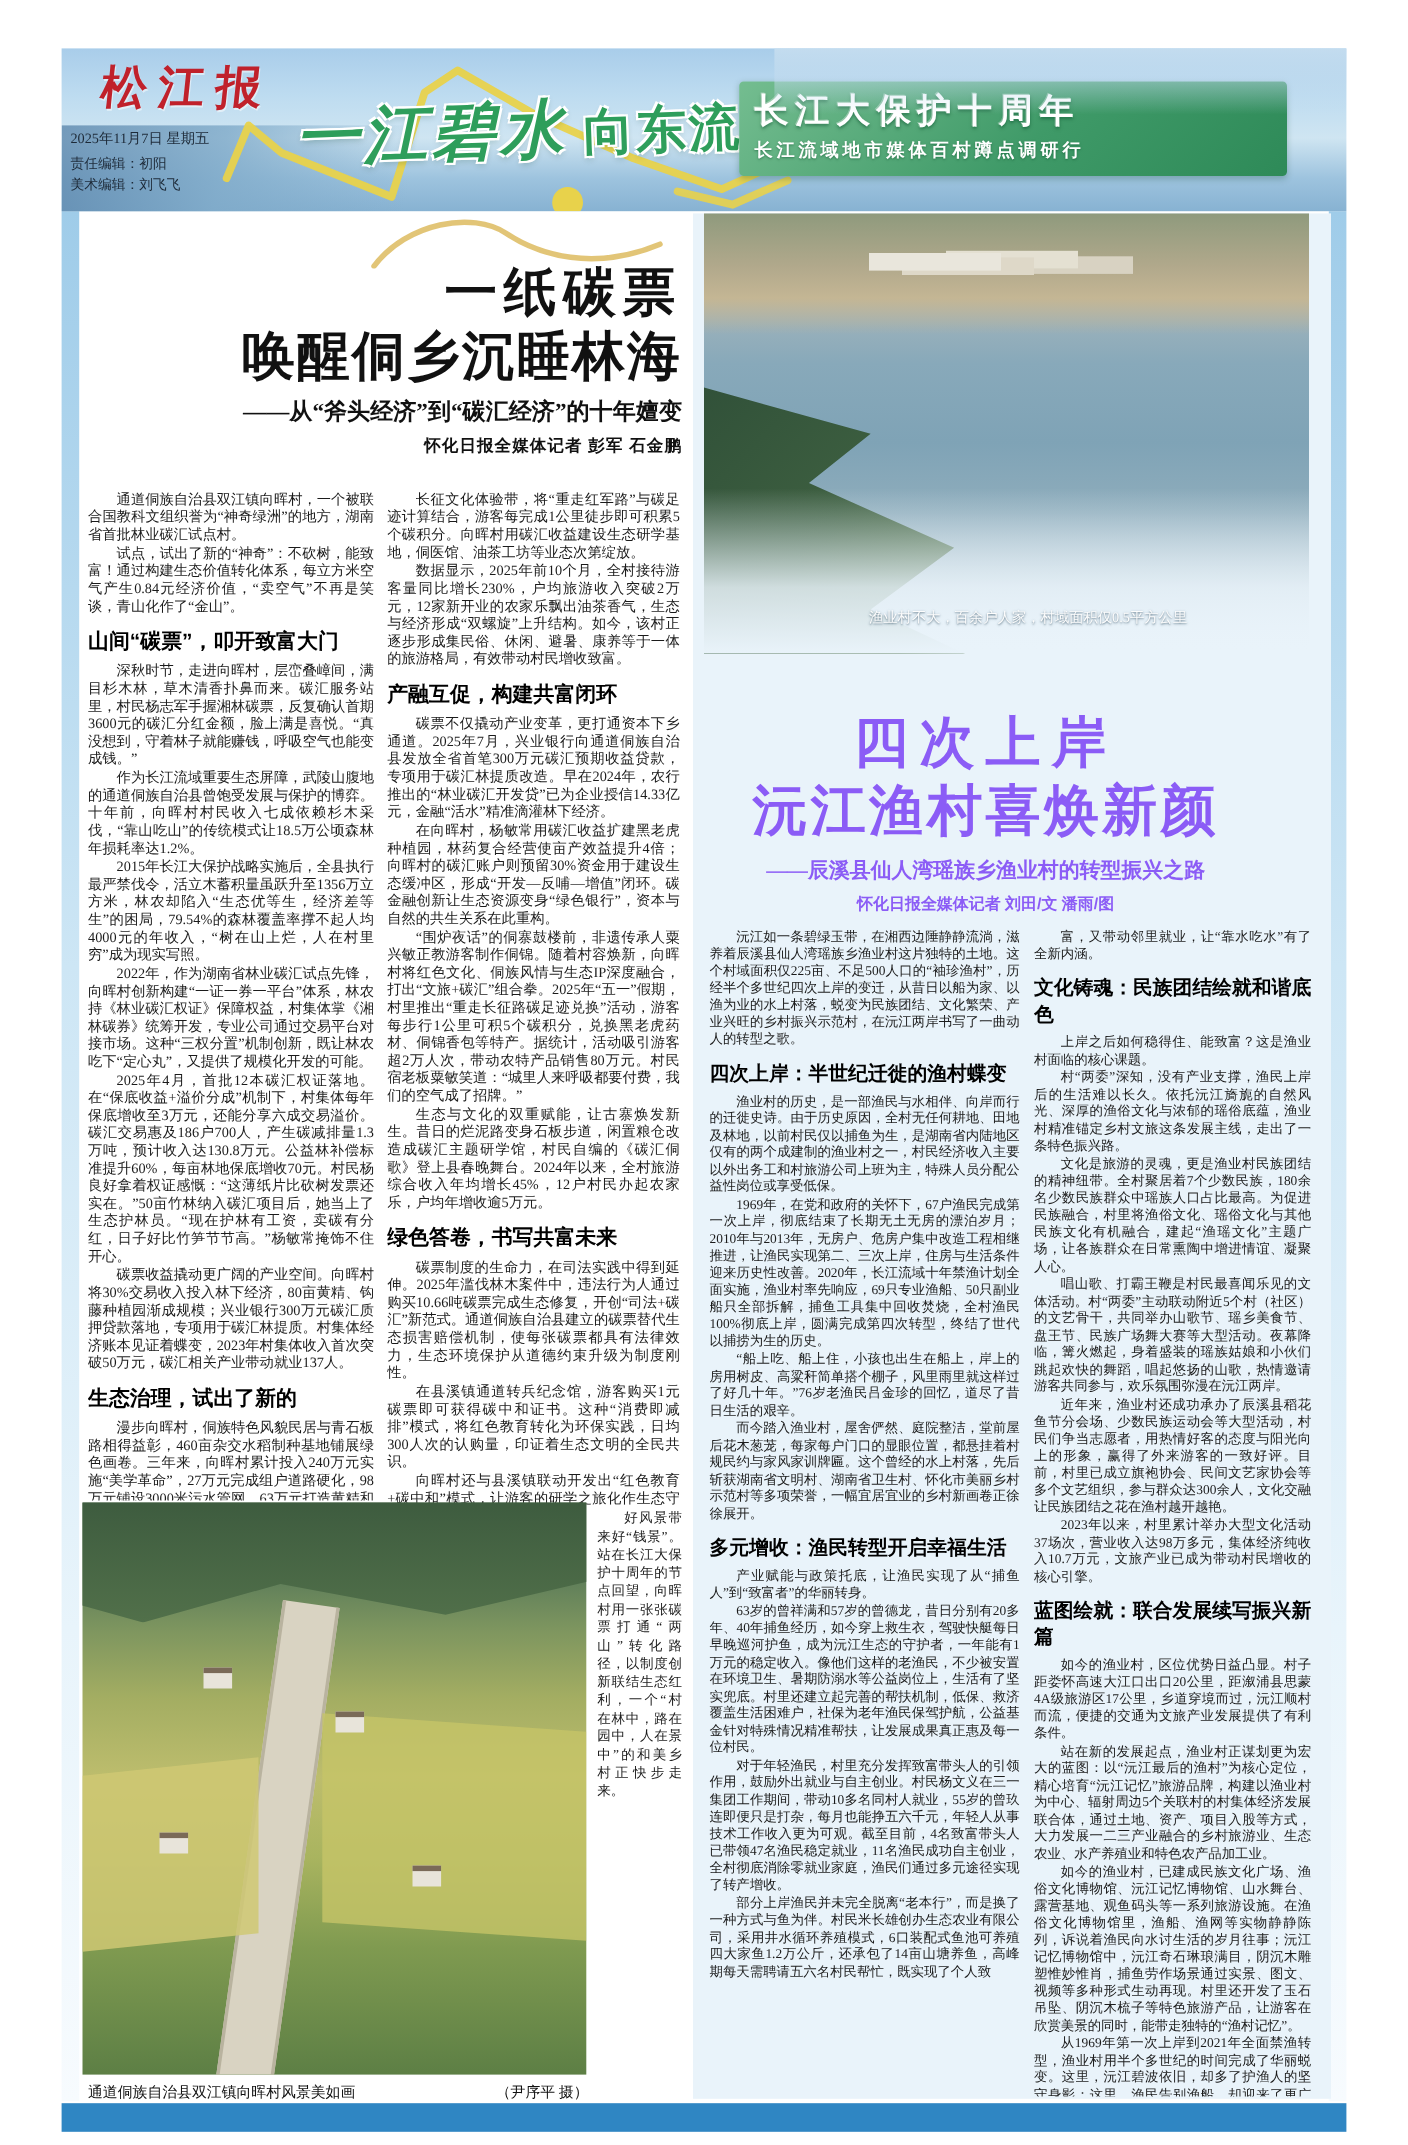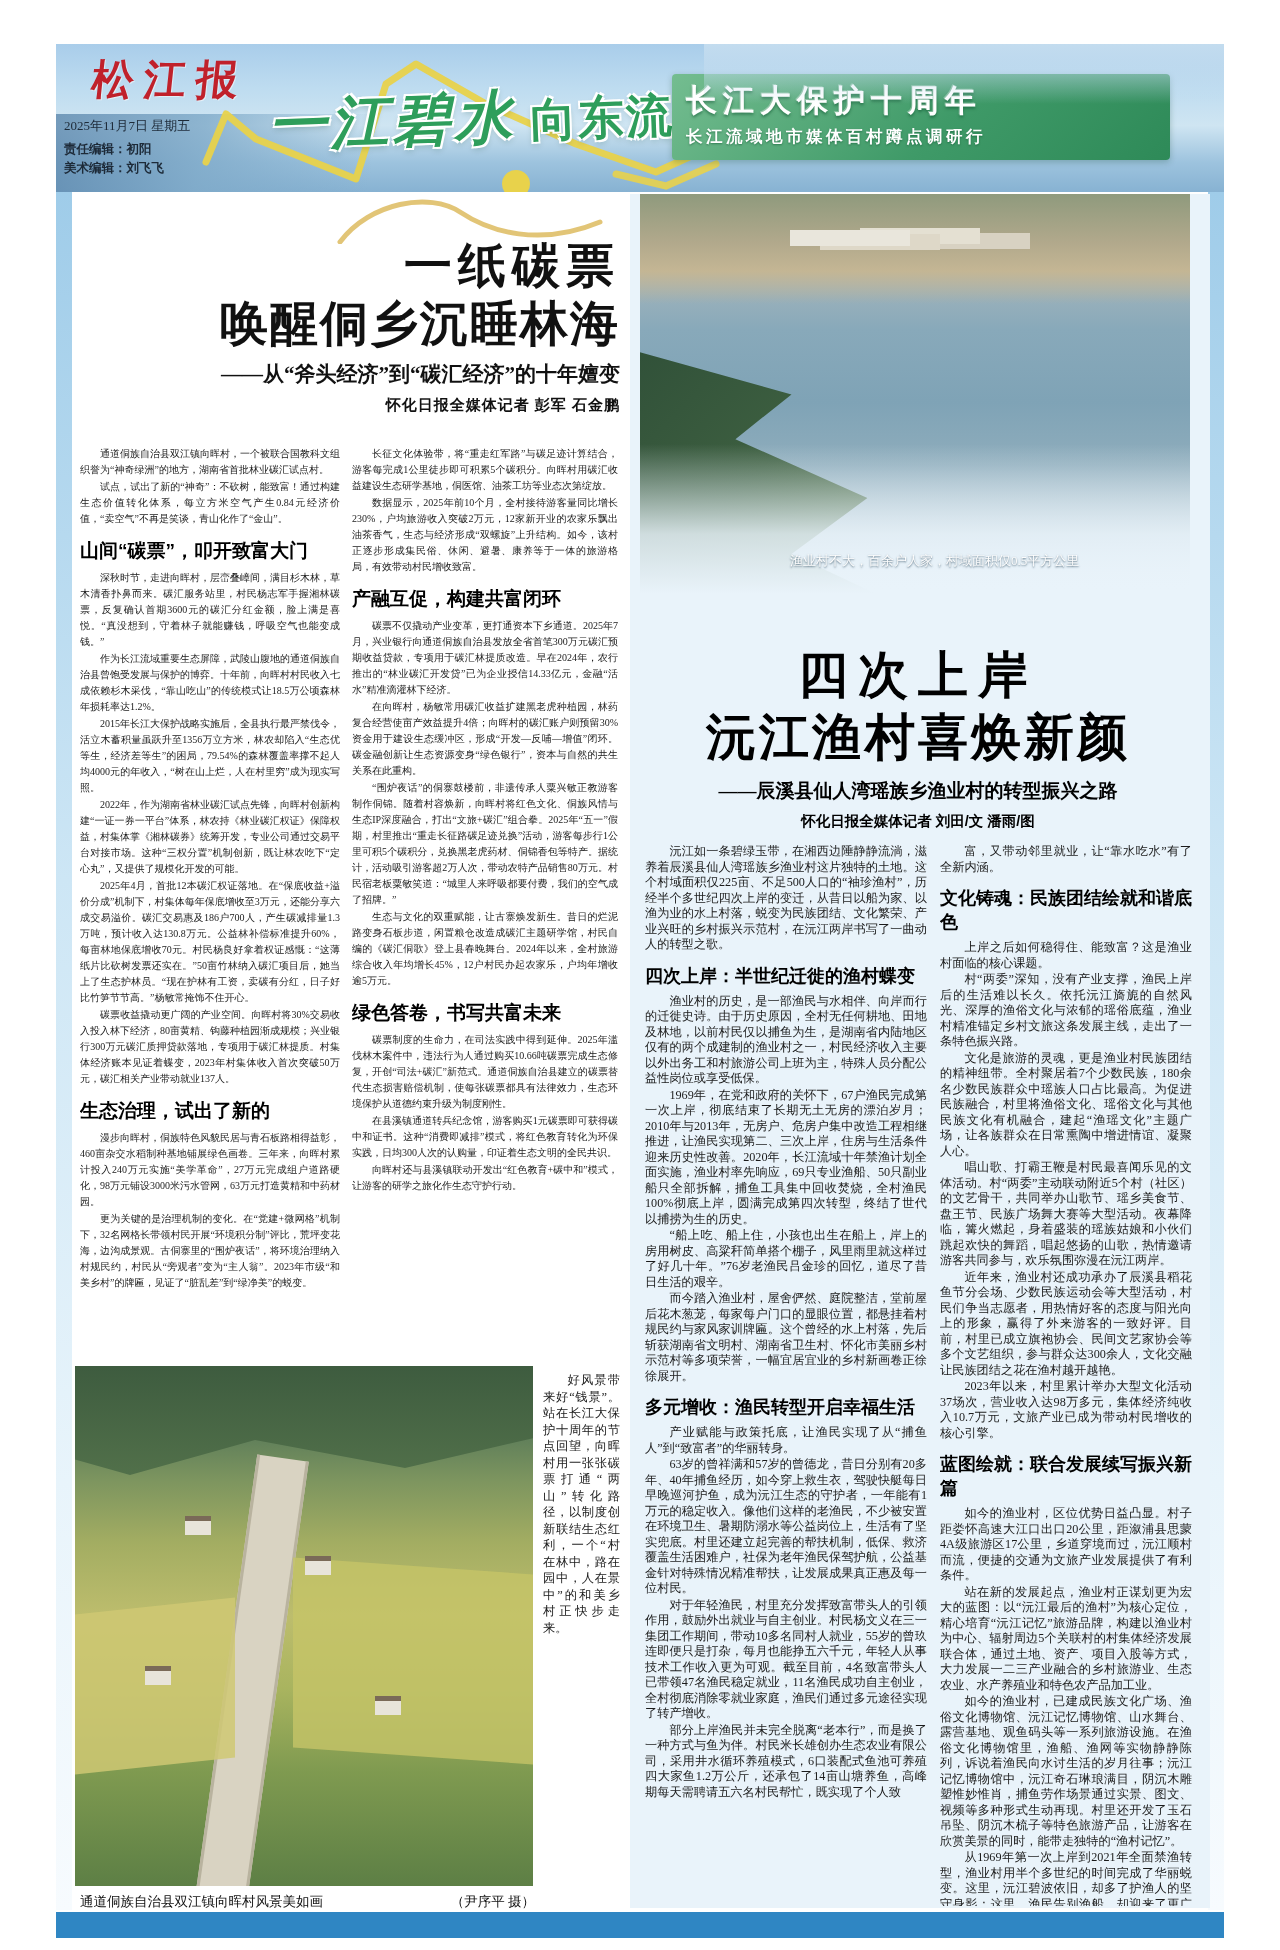--- a/index.html
+++ b/index.html
@@ -17,21 +17,21 @@
   
   #banner{position:absolute;left:56px;top:44px;width:1168px;height:148px;overflow:hidden;
           background:linear-gradient(180deg,#a9cdea 0%,#bedcf0 30%,#cfe5f2 55%,#9dc3de 80%,#87b2d2 100%);}
   #banner:before{content:"";position:absolute;left:0;top:70px;width:420px;height:80px;
           background:linear-gradient(100deg,#5d88ad 0%,#7ea9c8 35%,rgba(170,200,225,0) 75%);opacity:.8;}
   #banner:after{content:"";position:absolute;right:0;top:0;width:520px;height:60px;
           background:linear-gradient(180deg,#c3dcef 0%,rgba(195,220,239,0) 100%);}
   #masthead{position:absolute;left:36px;top:8px;color:#c0212b;font-weight:bold;font-size:42px;
             letter-spacing:10px;transform:skewX(-6deg);text-shadow:1px 1px 0 rgba(255,255,255,.5);}
   #dateline{position:absolute;left:8px;top:72px;font-size:13px;color:#1d2a38;line-height:20px;}
-  #editors{position:absolute;left:8px;top:96px;font-size:12.5px;color:#1d2a38;line-height:19px;font-weight:bold;}
+  #editors{position:absolute;left:8px;top:96px;font-size:12.5px;color:#1d2a38;line-height:19px;}
   #callig{position:absolute;left:212px;top:36px;font-family:"Liberation Sans","DejaVu Sans",sans-serif;
           font-weight:bold;color:#2e9e5b;font-size:58px;font-style:italic;letter-spacing:4px;
           text-shadow:-2px -2px 0 #fff,2px -2px 0 #fff,-2px 2px 0 #fff,2px 2px 0 #fff,0 3px 6px rgba(0,60,30,.25);
           transform:rotate(-2deg);}
   #callig .part2{font-size:46px;font-style:normal;letter-spacing:2px;margin-left:14px;}
   #badge{position:absolute;left:616px;top:30px;width:470px;height:72px;padding:6px 14px 8px;
          background:linear-gradient(135deg,#74bd90 0%,#3f9a68 55%,#2e8a58 100%);
          border-radius:4px;box-shadow:0 2px 6px rgba(0,60,30,.25);
          font-family:"Liberation Sans","DejaVu Sans",sans-serif;color:#fff;}
   #badge .t1{font-size:31px;font-weight:bold;letter-spacing:6px;
@@ -41,21 +41,21 @@
   .routeline{position:absolute;pointer-events:none;}
   
   .hl{position:absolute;left:80px;width:540px;text-align:right;color:#111;
       font-family:"Liberation Sans","DejaVu Sans",sans-serif;font-weight:bold;}
   #l-h1{top:234px;font-size:48px;letter-spacing:6px;}
   #l-h2{top:292px;font-size:48px;letter-spacing:2px;}
   #l-sub{top:360px;font-size:21px;font-family:"Liberation Serif","DejaVu Serif",serif;}
   #l-by{top:396px;font-size:15px;letter-spacing:1px;}
   .colbox{position:absolute;overflow:hidden;}
   .l-body p, .r-body p{margin:0 0 1px;text-indent:2em;text-align:justify;color:#1b1b1b;}
-  .l-body p{font-size:10px;line-height:16px;}
+  .l-body p{font-size:13px;line-height:16px;}
   .r-body p{font-size:12.2px;line-height:15.5px;}
   .l-body h3, .r-body h3{font-family:"Liberation Sans","DejaVu Sans",sans-serif;color:#000;
         font-weight:bold;margin:11px 0 6px;}
   .l-body h3{font-size:19px;}
   .r-body h3{font-size:18px;}
   #l-col1{left:80px;top:446px;width:260px;height:918px;}
   #l-col2{left:352px;top:446px;width:266px;height:922px;}
   #l-side{left:543px;top:1372px;width:77px;height:524px;}
   #l-side p{font-size:12.3px;line-height:16.5px;}
   
@@ -77,21 +77,21 @@
   #r-photo .shore{position:absolute;left:0;top:0;width:550px;height:110px;
            background:linear-gradient(180deg,#8f9a7d 0%,#b2a98c 45%,#c4b694 70%,rgba(196,182,148,0) 100%);}
   #r-photo .bldg{position:absolute;background:#e9e6dc;box-shadow:30px 4px 0 #ded8c8,70px -2px 0 #e4e0d2,120px 3px 0 #d8d2c2;}
   #r-photo .forest{position:absolute;left:-30px;top:150px;width:330px;height:280px;
            background:linear-gradient(135deg,#2f4f38 0%,#3d5f40 45%,#4e7048 75%,rgba(78,112,72,0) 100%);
            clip-path:polygon(0 0,55% 18%,38% 34%,78% 55%,55% 75%,100% 100%,0 100%);}
   #r-photo .mist{position:absolute;left:0;bottom:0;width:550px;height:150px;
            background:linear-gradient(180deg,rgba(233,243,250,0) 0%,rgba(233,243,250,.85) 60%,#e9f3fa 100%);}
   #r-caption{position:absolute;left:790px;top:552px;width:400px;text-align:left;color:#fdfdfd;
              font-size:13px;text-shadow:0 1px 2px rgba(40,70,90,.8);}
-  .rhl{position:absolute;left:616px;width:580px;text-align:center;color:#000000;
+  .rhl{position:absolute;left:594px;width:580px;text-align:center;color:#8b5cf6;
        font-family:"Liberation Sans","DejaVu Sans",sans-serif;font-weight:bold;padding-left:12px;}
   #r-h1{top:642px;font-size:50px;letter-spacing:10px;}
   #r-h2{top:704px;font-size:50px;letter-spacing:3px;}
   #r-sub{top:778px;font-size:19px;font-family:"Liberation Serif","DejaVu Serif",serif;text-align:center;}
   #r-by{top:812px;font-size:14.5px;}
   #r-col1{left:645px;top:844px;width:282px;height:1062px;}
   #r-col2{left:940px;top:844px;width:252px;height:1062px;}
 </style>
 </head>
 <body>

